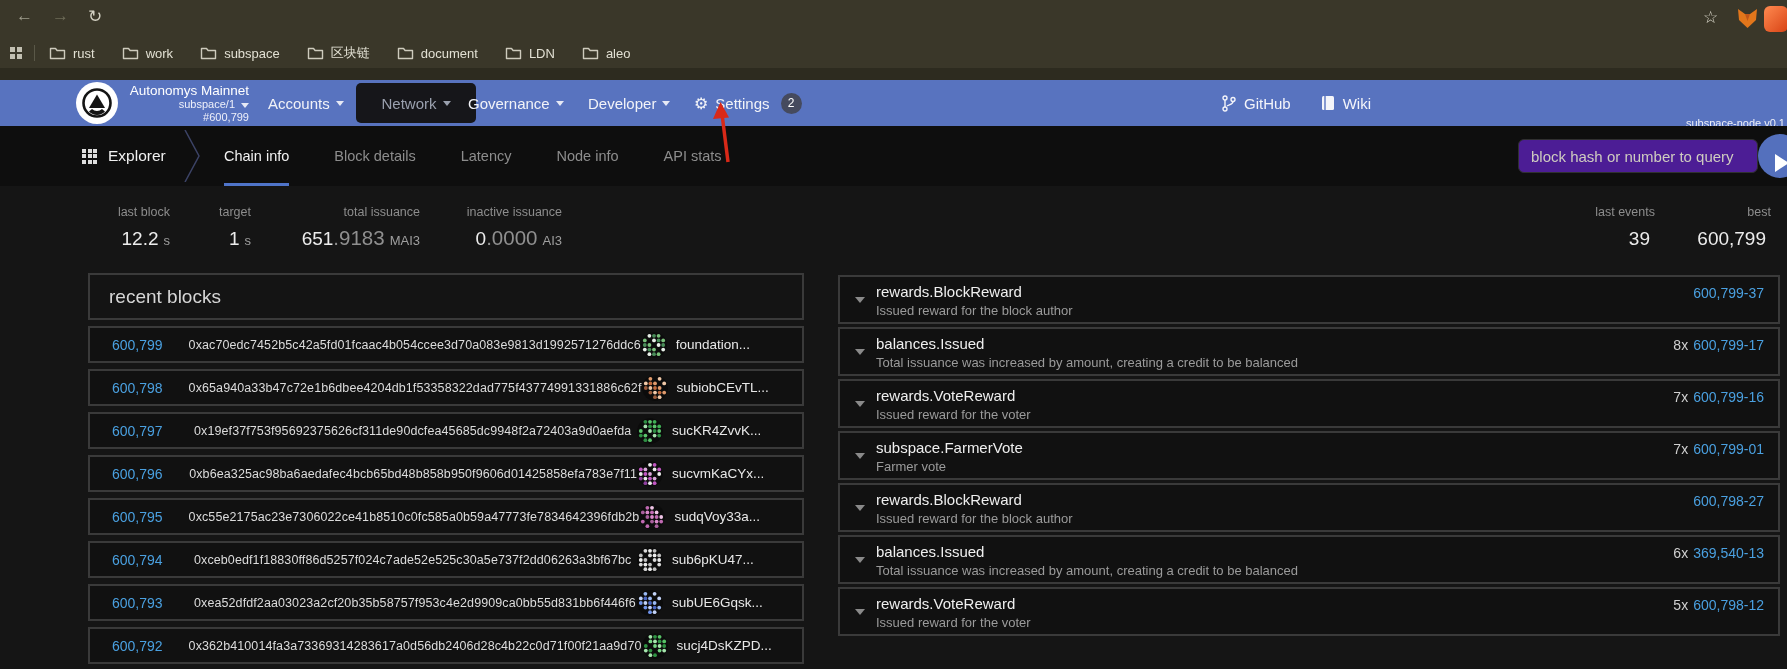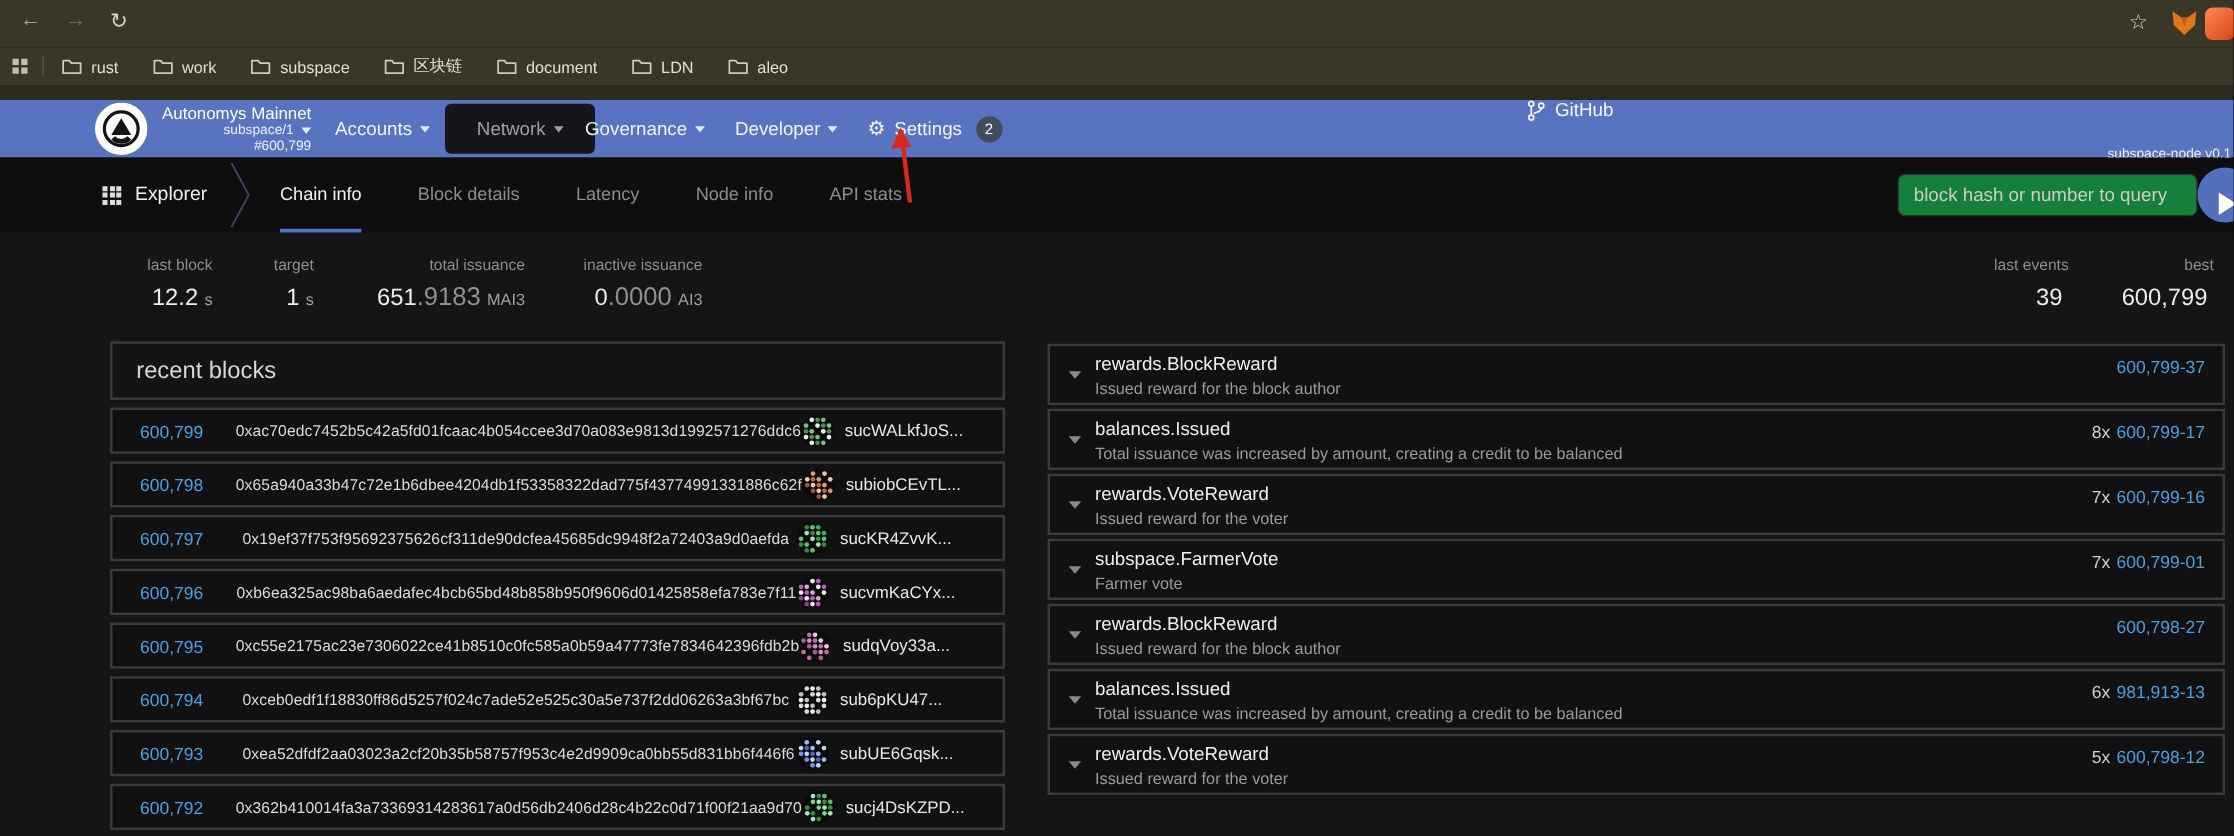--- a/index.html
+++ b/index.html
@@ -43,37 +43,37 @@
   #nav-accounts { left:268px; }
   #nav-network { left:356px; width:120px; justify-content:center; background:#16161a; border-radius:5px;
                  top:3px; height:40px; color:#9aa0ae; }
   #nav-network .caret { border-top-color:#9aa0ae; }
   #nav-governance { left:468px; }
   #nav-developer { left:588px; }
   #nav-settings { left:694px; }
   .gear-glyph { font-size:16px; margin-right:7px; }
   .badge { margin-left:11px; width:21px; height:21px; border-radius:50%; background:#454a5e; color:#fff;
            font-size:12px; display:flex; align-items:center; justify-content:center; }
-  .header-links { position:absolute; left:1222px; top:0; height:46px; display:flex; align-items:center; gap:30px;flex-direction:column; }
+  .header-links { position:absolute; left:1222px; top:0; height:46px; display:flex; align-items:center; gap:30px; }
   .hlink { display:flex; align-items:center; gap:8px; color:#f4f5fa; font-size:15px; cursor:pointer; }
   .versions { position:absolute; right:2px; top:3px; text-align:right; font-size:11px; line-height:13.3px;
               color:#eef0f8; white-space:nowrap;margin-top:34px; }
 
   
   .tab-bar { position:absolute; left:0; top:126px; width:100%; height:60px; background:#0e0e0e; }
   .explorer-crumb { position:absolute; left:82px; top:0; height:60px; display:flex; align-items:center; gap:11px;
                     color:#f0f0f0; font-size:15.5px; cursor:pointer; }
   .grid9 { display:grid; grid-template-columns:4px 4px 4px; grid-gap:1.5px; }
   .grid9 i { width:4px; height:4px; background:#dedede; }
   .crumb-divider { position:absolute; left:184px; top:4px; }
   #tabs-list { position:absolute; left:224px; top:0; height:60px; display:flex; gap:45px; }
   .tab { position:relative; display:flex; align-items:center; color:#8d8d8d; font-size:14.5px; cursor:pointer; }
   .tab.active { color:#f2f2f2; }
   .tab.active::after { content:''; position:absolute; left:0; right:0; bottom:0; height:3px; background:#4f74c9; }
-  .query-input { position:absolute; left:1518px; top:13px; width:240px; height:34px; background:#15803d;
+  .query-input { position:absolute; left:1518px; top:13px; width:240px; height:34px; background:#4c1d95;
                  border:1px solid #303030; border-radius:6px; padding:0 12px; font-size:15px;
                  font-family:"Liberation Sans",sans-serif; color:#e8e6da; }
   .query-input::placeholder { color:#cfccc0; }
   .query-go { position:absolute; left:1758px; top:8px; width:44px; height:44px; border-radius:50%;
               background:#5470bd; border:none; cursor:pointer; }
   .query-go i { display:block; margin:13px 0 0 17px; width:0; height:0; border-top:9px solid transparent;
                 border-bottom:9px solid transparent; border-left:14px solid #fff; }
 
   
   .stats { position:absolute; left:0; top:186px; width:100%; height:87px; }
@@ -333,21 +333,21 @@
                 <circle cx="13" cy="17.6" r="1.9" fill="#79c07a"></circle>
                 <circle cx="13" cy="22.2" r="1.9" fill="#4a8f5a"></circle>
                 <circle cx="17.6" cy="3.8000000000000007" r="1.9" fill="#79c07a"></circle>
                 <circle cx="17.6" cy="8.4" r="1.9" fill="#4a8f5a"></circle>
                 <circle cx="17.6" cy="13" r="1.9" fill="#e8f0e8"></circle>
                 <circle cx="17.6" cy="22.2" r="1.9" fill="#79c07a"></circle>
                 <circle cx="22.2" cy="8.4" r="1.9" fill="#79c07a"></circle>
                 <circle cx="22.2" cy="13" r="1.9" fill="#4a8f5a"></circle>
                 <circle cx="22.2" cy="17.6" r="1.9" fill="#e8f0e8"></circle>
               </svg></span>
-      <span class="blk-author">sucWALkfJoS...</span>
+      <span class="blk-author">foundation...</span>
     </span>
   </div>
         <div class="box block-row">
     <span class="blk-no">600,798</span>
     <span class="blk-hash">0x65a940a33b47c72e1b6dbee4204db1f53358322dad775f43774991331886c62f</span>
     <span class="blk-right">
       <span class="identicon"><svg width="26" height="26" viewBox="0 0 26 26">
                 <circle cx="13" cy="13" r="13" fill="#0b0b0b"></circle>
                 <circle cx="3.8000000000000007" cy="8.4" r="1.9" fill="#f0c8a8"></circle>
                 <circle cx="3.8000000000000007" cy="13" r="1.9" fill="#9a5a3a"></circle>
@@ -573,21 +573,21 @@
     <span class="ev-desc">Issued reward for the block author</span>
     <span class="ev-link-wrap">
       <span class="ev-count"></span><span class="ev-link">600,798-27</span>
     </span>
   </div>
         <div class="box event-row">
     <span class="ev-expander"></span>
     <span class="ev-name">balances.Issued</span>
     <span class="ev-desc">Total issuance was increased by amount, creating a credit to be balanced</span>
     <span class="ev-link-wrap">
-      <span class="ev-count">6x</span><span class="ev-link">981,913-13</span>
+      <span class="ev-count">6x</span><span class="ev-link">369,540-13</span>
     </span>
   </div>
         <div class="box event-row">
     <span class="ev-expander"></span>
     <span class="ev-name">rewards.VoteReward</span>
     <span class="ev-desc">Issued reward for the voter</span>
     <span class="ev-link-wrap">
       <span class="ev-count">5x</span><span class="ev-link">600,798-12</span>
     </span>
   </div>

